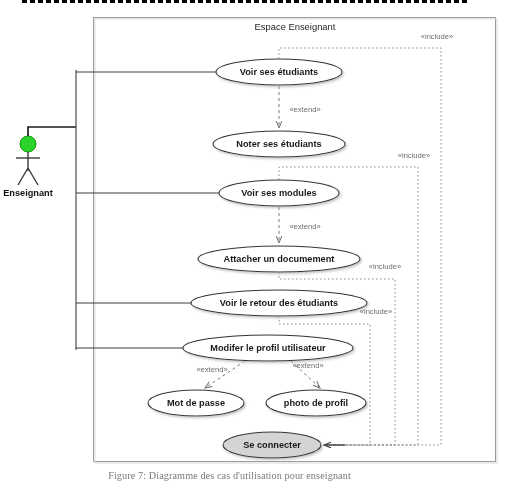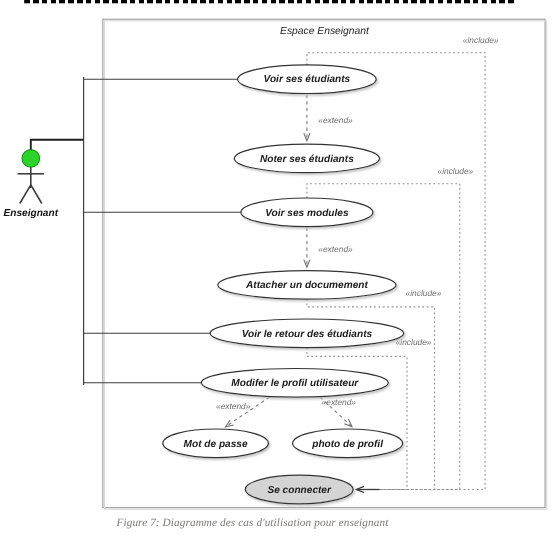--- a/index.html
+++ b/index.html
@@ -12,21 +12,20 @@
     height: 491px;
     position: relative;
     font-family: "Liberation Sans", sans-serif;
     overflow: hidden;
   }
   #figure-root {
     position: absolute;
     left: 0; top: 0;
     width: 507px;
     height: 491px;
-    font-style: italic;
   }
   svg#diagram {
     position: absolute;
     left: 0; top: 0;
     width: 507px;
     height: 491px;
     display: block;
   }
   .uc-label {
     font-family: "Liberation Sans", sans-serif;

